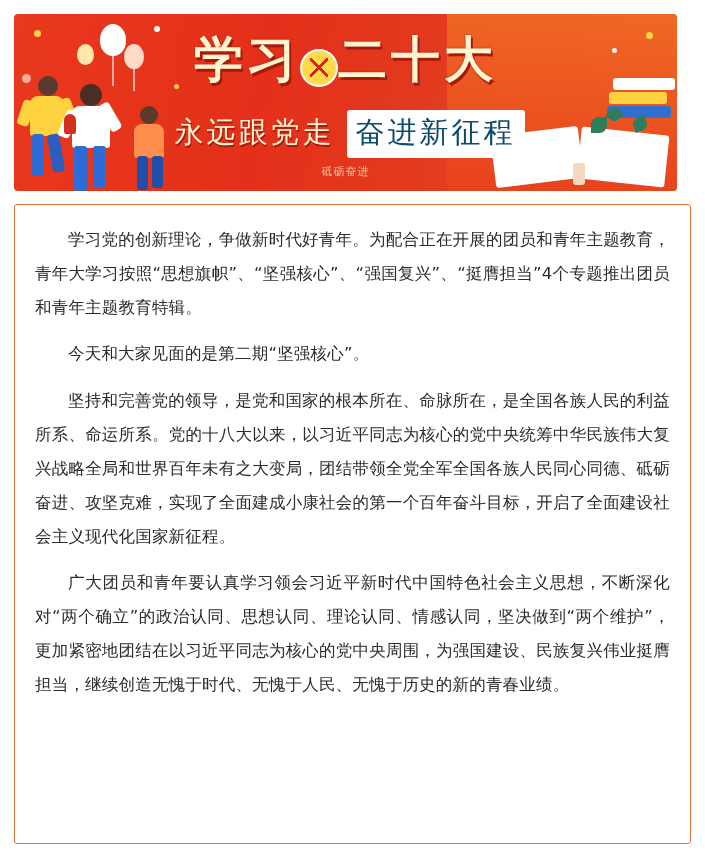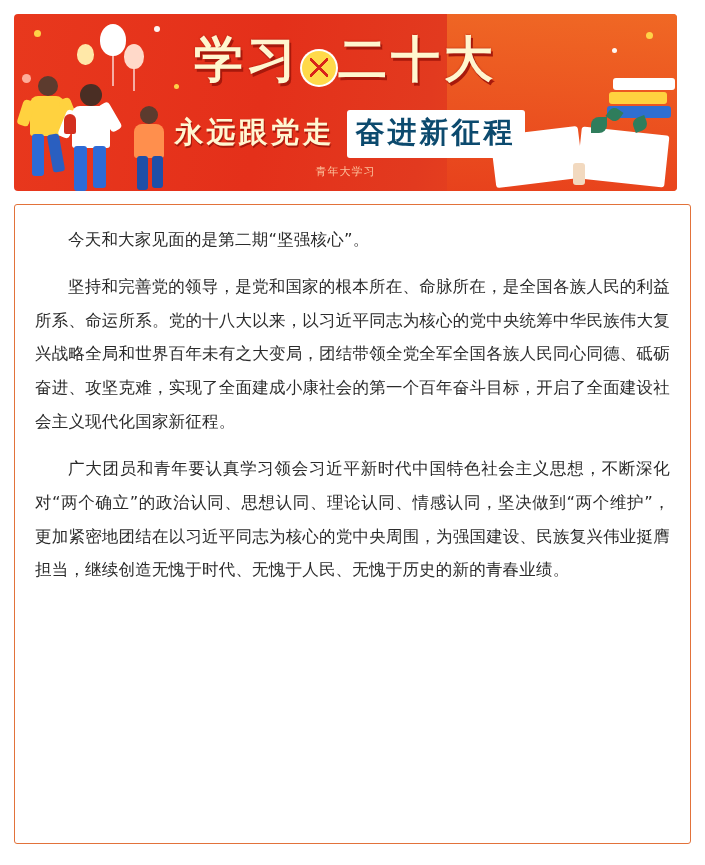--- a/index.html
+++ b/index.html
@@ -110,21 +110,21 @@
   }
   .subtitle-row {
     position: absolute;
     left: 0; right: 0;
     top: 96px;
     text-align: center;
   }
   .sub-a, .sub-b {
     display: inline-block;
     font-family: "DejaVu Sans", sans-serif;
-    font-weight: bold;
+    font-weight: normal;
     font-size: 29px;
     letter-spacing: 3px;
     vertical-align: middle;
   }
   .sub-a {
     color: #fff7d2;
     text-shadow: 1px 2px 0 #a7190c;
     padding: 2px 8px 4px 8px;
   }
   .sub-b {
@@ -234,23 +234,24 @@
     </div>
 
     <div class="banner-title-wrap">
       <span class="title-main">学习</span><span class="star"><span class="hammer-circle"></span><span class="hammer-mark"></span></span><span class="title-main xx">二十大</span>
     </div>
 
     <div class="subtitle-row">
       <span class="sub-a">永远跟党走</span><span class="sub-b">奋进新征程</span>
     </div>
 
-    <div class="banner-seal">青年大学习</div>
+    <div class="banner-seal">砥砺奋进</div>
   </div>
 
   <div class="article">
+    <p>学习党的创新理论，争做新时代好青年。为配合正在开展的团员和青年主题教育，青年大学习按照“思想旗帜”、“坚强核心”、“强国复兴”、“挺膺担当”4个专题推出团员和青年主题教育特辑。</p>
     <p>今天和大家见面的是第二期“坚强核心”。</p>
     <p>坚持和完善党的领导，是党和国家的根本所在、命脉所在，是全国各族人民的利益所系、命运所系。党的十八大以来，以习近平同志为核心的党中央统筹中华民族伟大复兴战略全局和世界百年未有之大变局，团结带领全党全军全国各族人民同心同德、砥砺奋进、攻坚克难，实现了全面建成小康社会的第一个百年奋斗目标，开启了全面建设社会主义现代化国家新征程。</p>
     <p>广大团员和青年要认真学习领会习近平新时代中国特色社会主义思想，不断深化对“两个确立”的政治认同、思想认同、理论认同、情感认同，坚决做到“两个维护”，更加紧密地团结在以习近平同志为核心的党中央周围，为强国建设、民族复兴伟业挺膺担当，继续创造无愧于时代、无愧于人民、无愧于历史的新的青春业绩。</p>
 
   </div>
 
 </div>
 
 </body></html>

